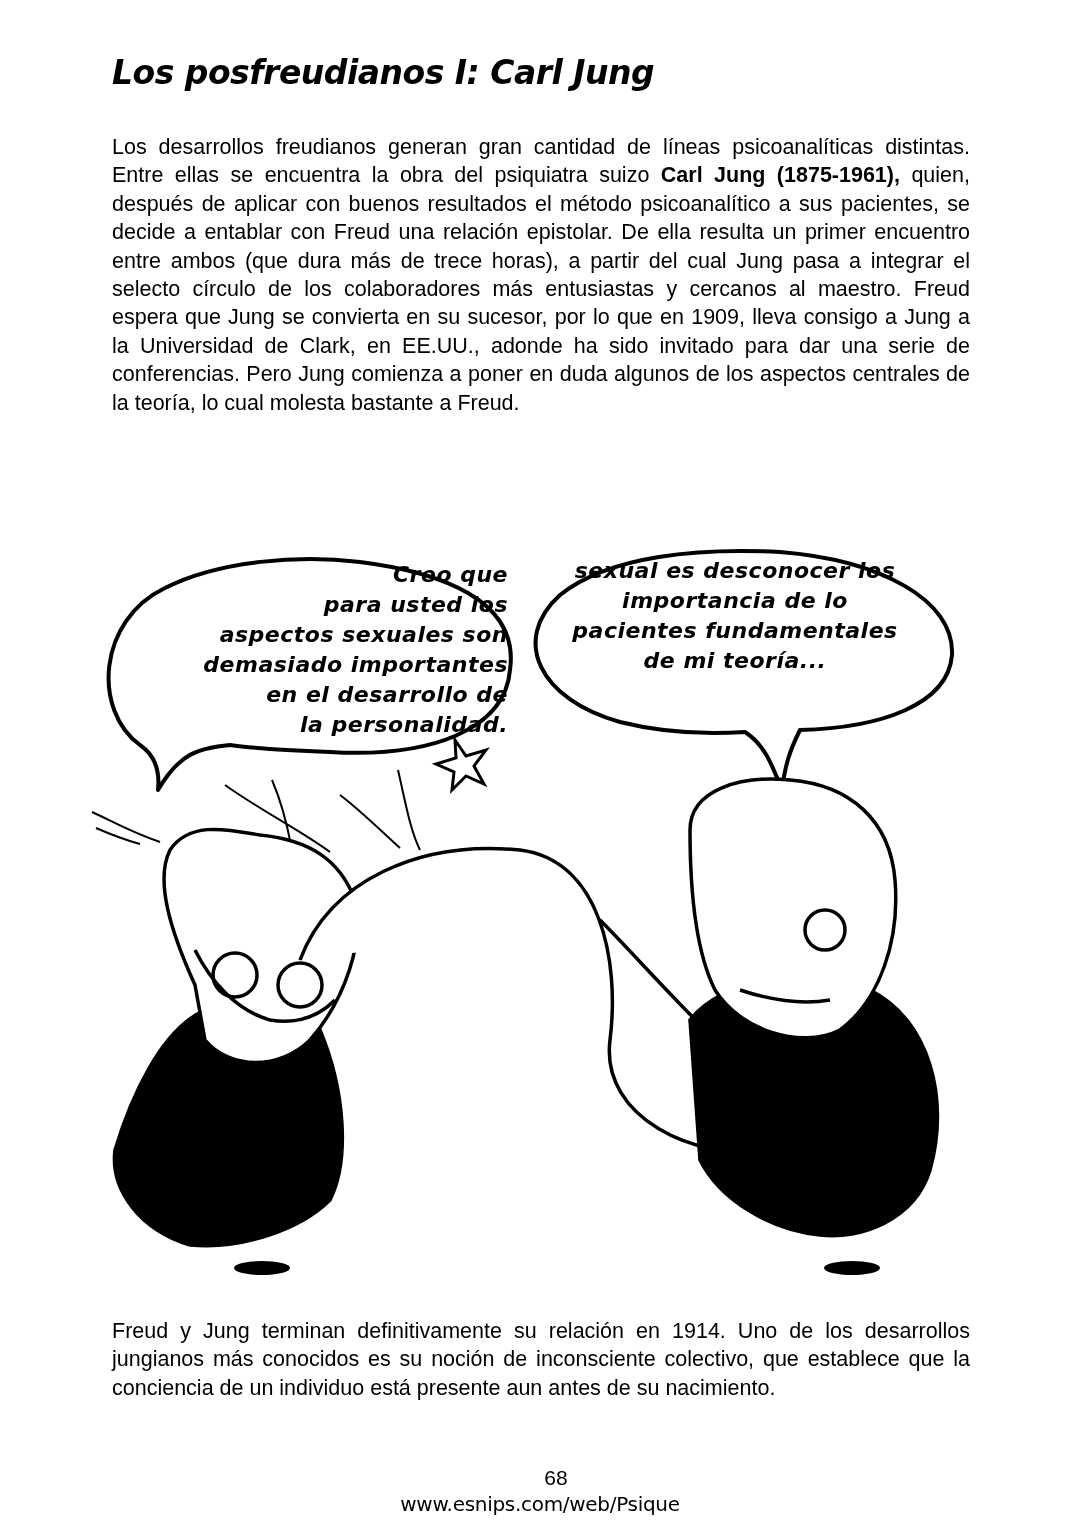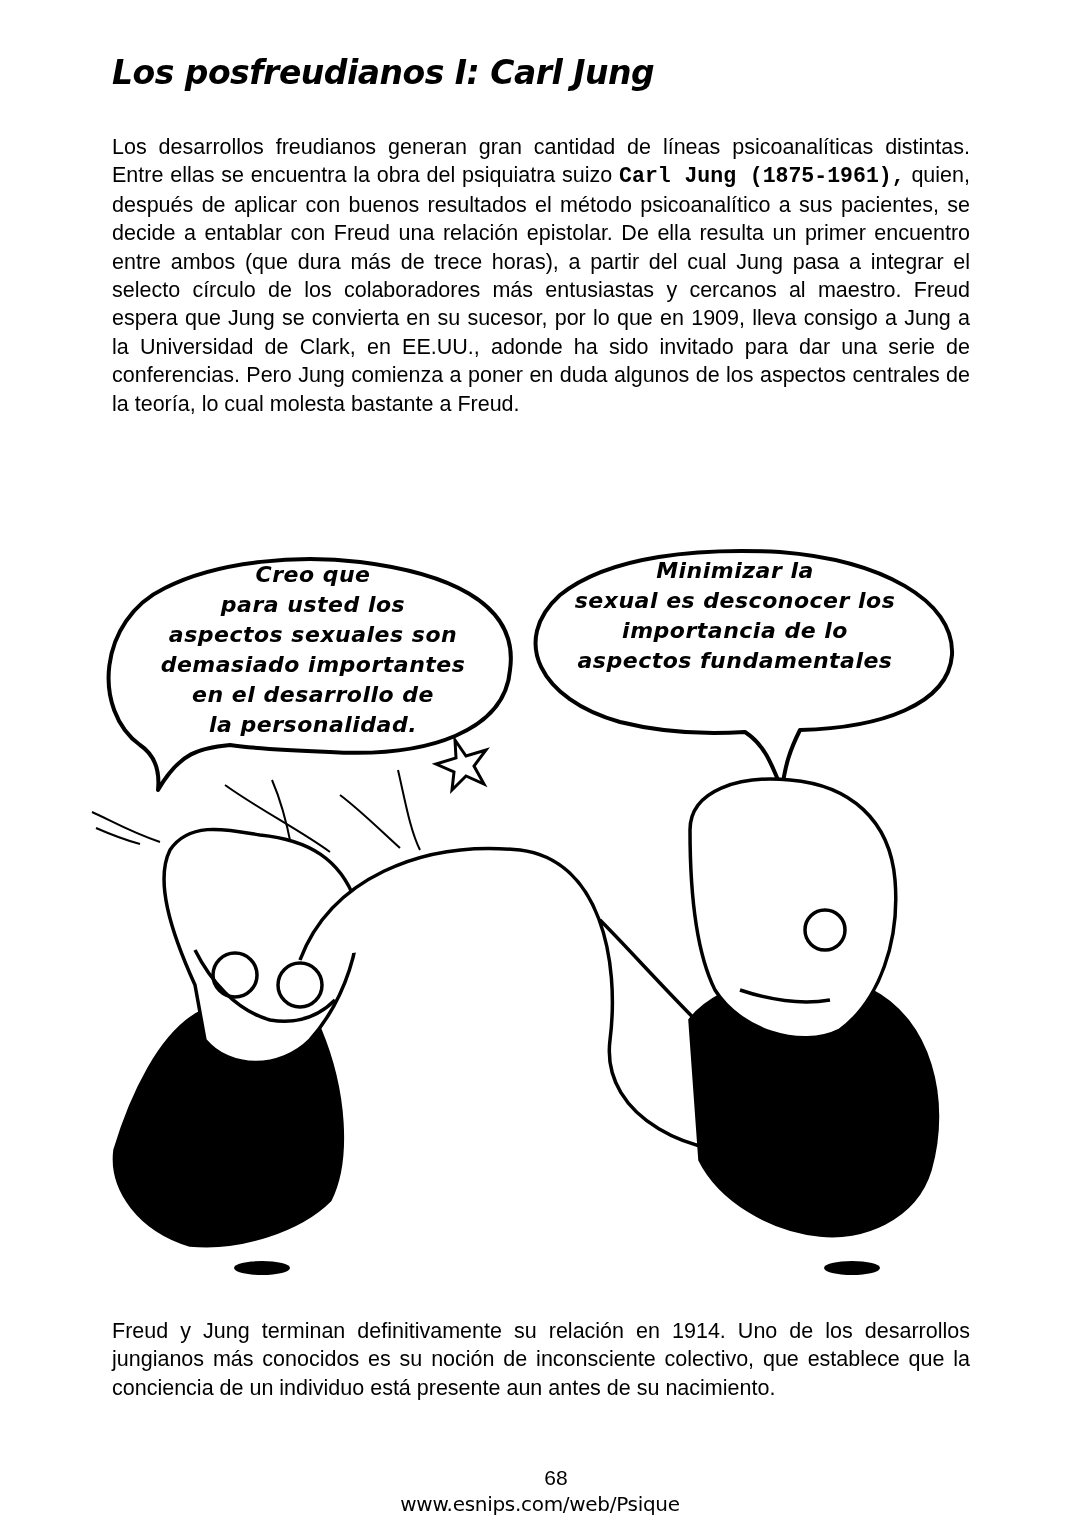--- a/index.html
+++ b/index.html
@@ -7,30 +7,30 @@
   .title {
     position:absolute; left:112px; top:56px; margin:0;
     font-family:"DejaVu Sans", sans-serif; font-weight:bold; font-style:italic;
     font-size:33px; letter-spacing:-0.5px; line-height:1;
   }
   .para {
     position:absolute; left:112px; width:858px; margin:0;
     font-family:"Liberation Sans", sans-serif; font-size:21.5px; line-height:28.4px;
     text-align:justify;
   }
-  .para b { font-weight:bold;font-family:Liberation Mono, monospace; }
+  .para b { font-weight:bold; }
   #intro { top:133px; }
   #closing { top:1317px; }
   .illustration { position:absolute; left:80px; top:548px; width:900px; height:760px; }
   .bubble-text {
     position:absolute; text-align:center; margin:0;
     font-family:"DejaVu Sans", sans-serif; font-weight:bold; font-style:italic;
     font-size:22px; line-height:30px; letter-spacing:0.5px;
   }
-  #bubble-left-text { left:118px; top:560px; width:390px; }
+  #bubble-left-text { left:118px; top:560px; width:390px;text-align:right; }
   #bubble-right-text { left:525px; top:556px; width:420px; }
   .page-number {
     position:absolute; left:0; width:1080px; top:1450px; text-align:center; margin:16px;
     font-family:"Liberation Sans", sans-serif; font-size:21px;
   }
   .footer-url {
     position:absolute; left:0; width:1080px; top:1492px; text-align:center; margin:0;
     font-family:"DejaVu Sans", sans-serif; font-size:20px; letter-spacing:-0.3px;
   }
 </style>
@@ -84,22 +84,22 @@
 <div class="bubble-text" id="bubble-left-text">
   <div>Creo que</div>
   <div>para usted los</div>
   <div>aspectos sexuales son</div>
   <div>demasiado importantes</div>
   <div>en el desarrollo de</div>
   <div>la personalidad.</div>
 </div>
 
 <div class="bubble-text" id="bubble-right-text">
-  <div>Minimizar la</div>
   <div>sexual es desconocer los</div>
   <div>importancia de lo</div>
-  <div>aspectos fundamentales</div>
+  <div>pacientes fundamentales</div>
+  <div>de mi teoría...</div>
 </div>
 
 <p class="para" id="closing">Freud y Jung terminan definitivamente su relación en 1914. Uno de los desarrollos jungianos más conocidos es su noción de inconsciente colectivo, que establece que la conciencia de un individuo está presente aun antes de su nacimiento.</p>
 
 <p class="page-number">68</p>
 <p class="footer-url">www.esnips.com/web/Psique</p>
 
 </body></html>

